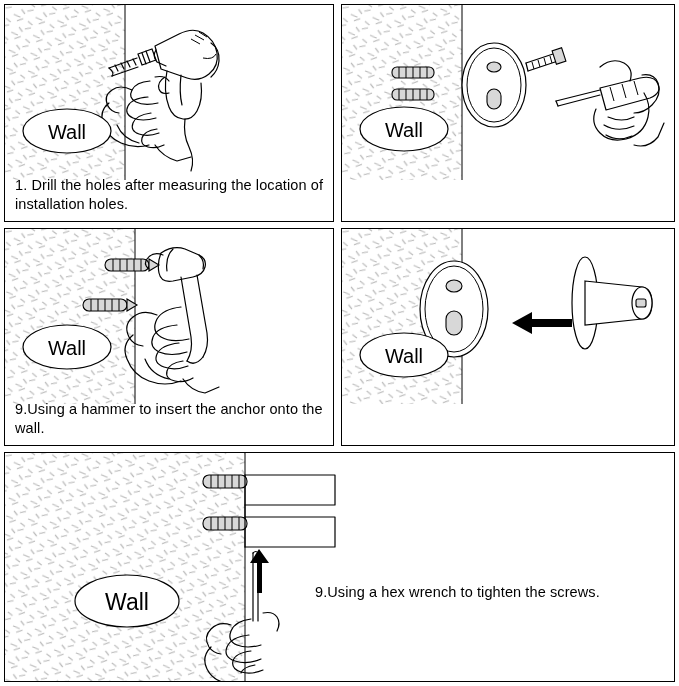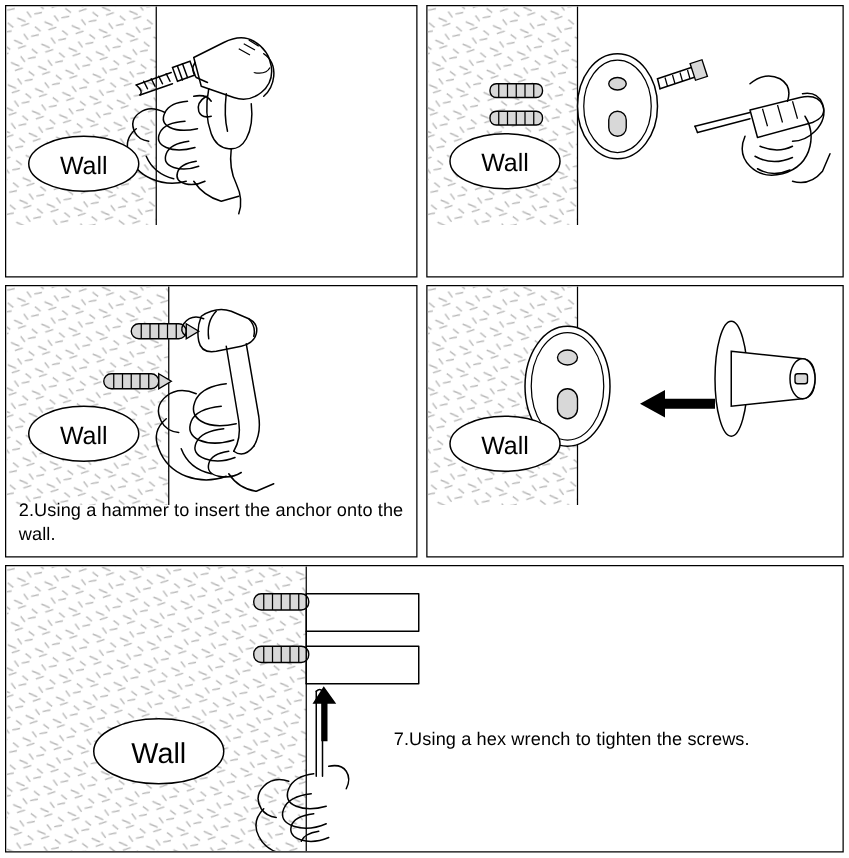--- a/index.html
+++ b/index.html
@@ -123,20 +123,21 @@
         <path class="stroke" d="M112 120 q6 14 22 18"></path>
 
         <path class="stroke" d="M150 72 q10 -2 14 4"></path>
 
         <path class="stroke" d="M150 140 q8 12 22 16 l14 -4"></path>
 
         <ellipse cx="62" cy="126" rx="44" ry="22" fill="#fff" stroke="#000" stroke-width="1.2"></ellipse>
         <text class="wall-label" x="62" y="134" text-anchor="middle">Wall</text>
       </svg>
     </div>
+    <div class="caption">1. Drill the holes after measuring the location of installation holes.</div>
   </div>
 
   <div class="panel p3">
     <div class="art">
       <svg width="332" height="175" viewBox="0 0 332 175">
         <defs>
           <pattern id="wt3" width="22" height="18" patternUnits="userSpaceOnUse" patternTransform="rotate(8)">
             <path class="hatch" d="M1 3 l6 -2 M10 8 l7 2 M3 13 l5 3 M14 14 l6 -3 M17 2 l4 4"></path>
           </pattern>
         </defs>
@@ -224,21 +225,21 @@
         <path class="stroke" d="M178 132 q-14 2 -16 10 q-2 8 8 10 q10 2 18 -3"></path>
         <path class="stroke" d="M152 86 q-14 -6 -24 2 q-10 8 -4 20 q4 8 14 9"></path>
         <path class="stroke" d="M128 106 q-12 10 -6 24 q6 16 22 22 q16 6 32 0"></path>
         <path class="stroke" d="M140 130 q6 16 24 20"></path>
         <path class="stroke" d="M178 150 q8 12 22 14 l14 -6"></path>
 
         <ellipse cx="62" cy="118" rx="44" ry="22" fill="#fff" stroke="#000" stroke-width="1.2"></ellipse>
         <text class="wall-label" x="62" y="126" text-anchor="middle">Wall</text>
       </svg>
     </div>
-    <div class="caption">2.Using a hammer to insert the anchor onto the wall.</div>
+    <div class="caption">9.Using a hammer to insert the anchor onto the wall.</div>
   </div>
 
   <div class="panel p4">
     <div class="art">
       <svg width="332" height="175" viewBox="0 0 332 175">
         <defs>
           <pattern id="wt4" width="22" height="18" patternUnits="userSpaceOnUse" patternTransform="rotate(8)">
             <path class="hatch" d="M1 3 l6 -2 M10 8 l7 2 M3 13 l5 3 M14 14 l6 -3 M17 2 l4 4"></path>
           </pattern>
         </defs>
@@ -302,16 +303,16 @@
         <path class="stroke" d="M246 198 q-16 2 -18 10 q-2 8 8 11 q10 3 22 -2"></path>
         <path class="stroke" d="M250 212 q-12 2 -14 8"></path>
         <path class="stroke" d="M226 172 q-12 -4 -20 4 q-8 8 -2 18 q4 6 12 7"></path>
         <path class="stroke" d="M206 194 q-10 10 -4 22 q6 12 20 14"></path>
         <path class="stroke" d="M258 160 q10 -2 14 4 q4 6 0 14"></path>
 
         <ellipse cx="122" cy="148" rx="52" ry="26" fill="#fff" stroke="#000" stroke-width="1.2"></ellipse>
         <text class="wall-label big" x="122" y="157" text-anchor="middle">Wall</text>
       </svg>
     </div>
-    <div class="caption">7.Using a hex wrench to tighten the screws.</div>
+    <div class="caption">9.Using a hex wrench to tighten the screws.</div>
   </div>
 
 </div>
 
 </body></html>

